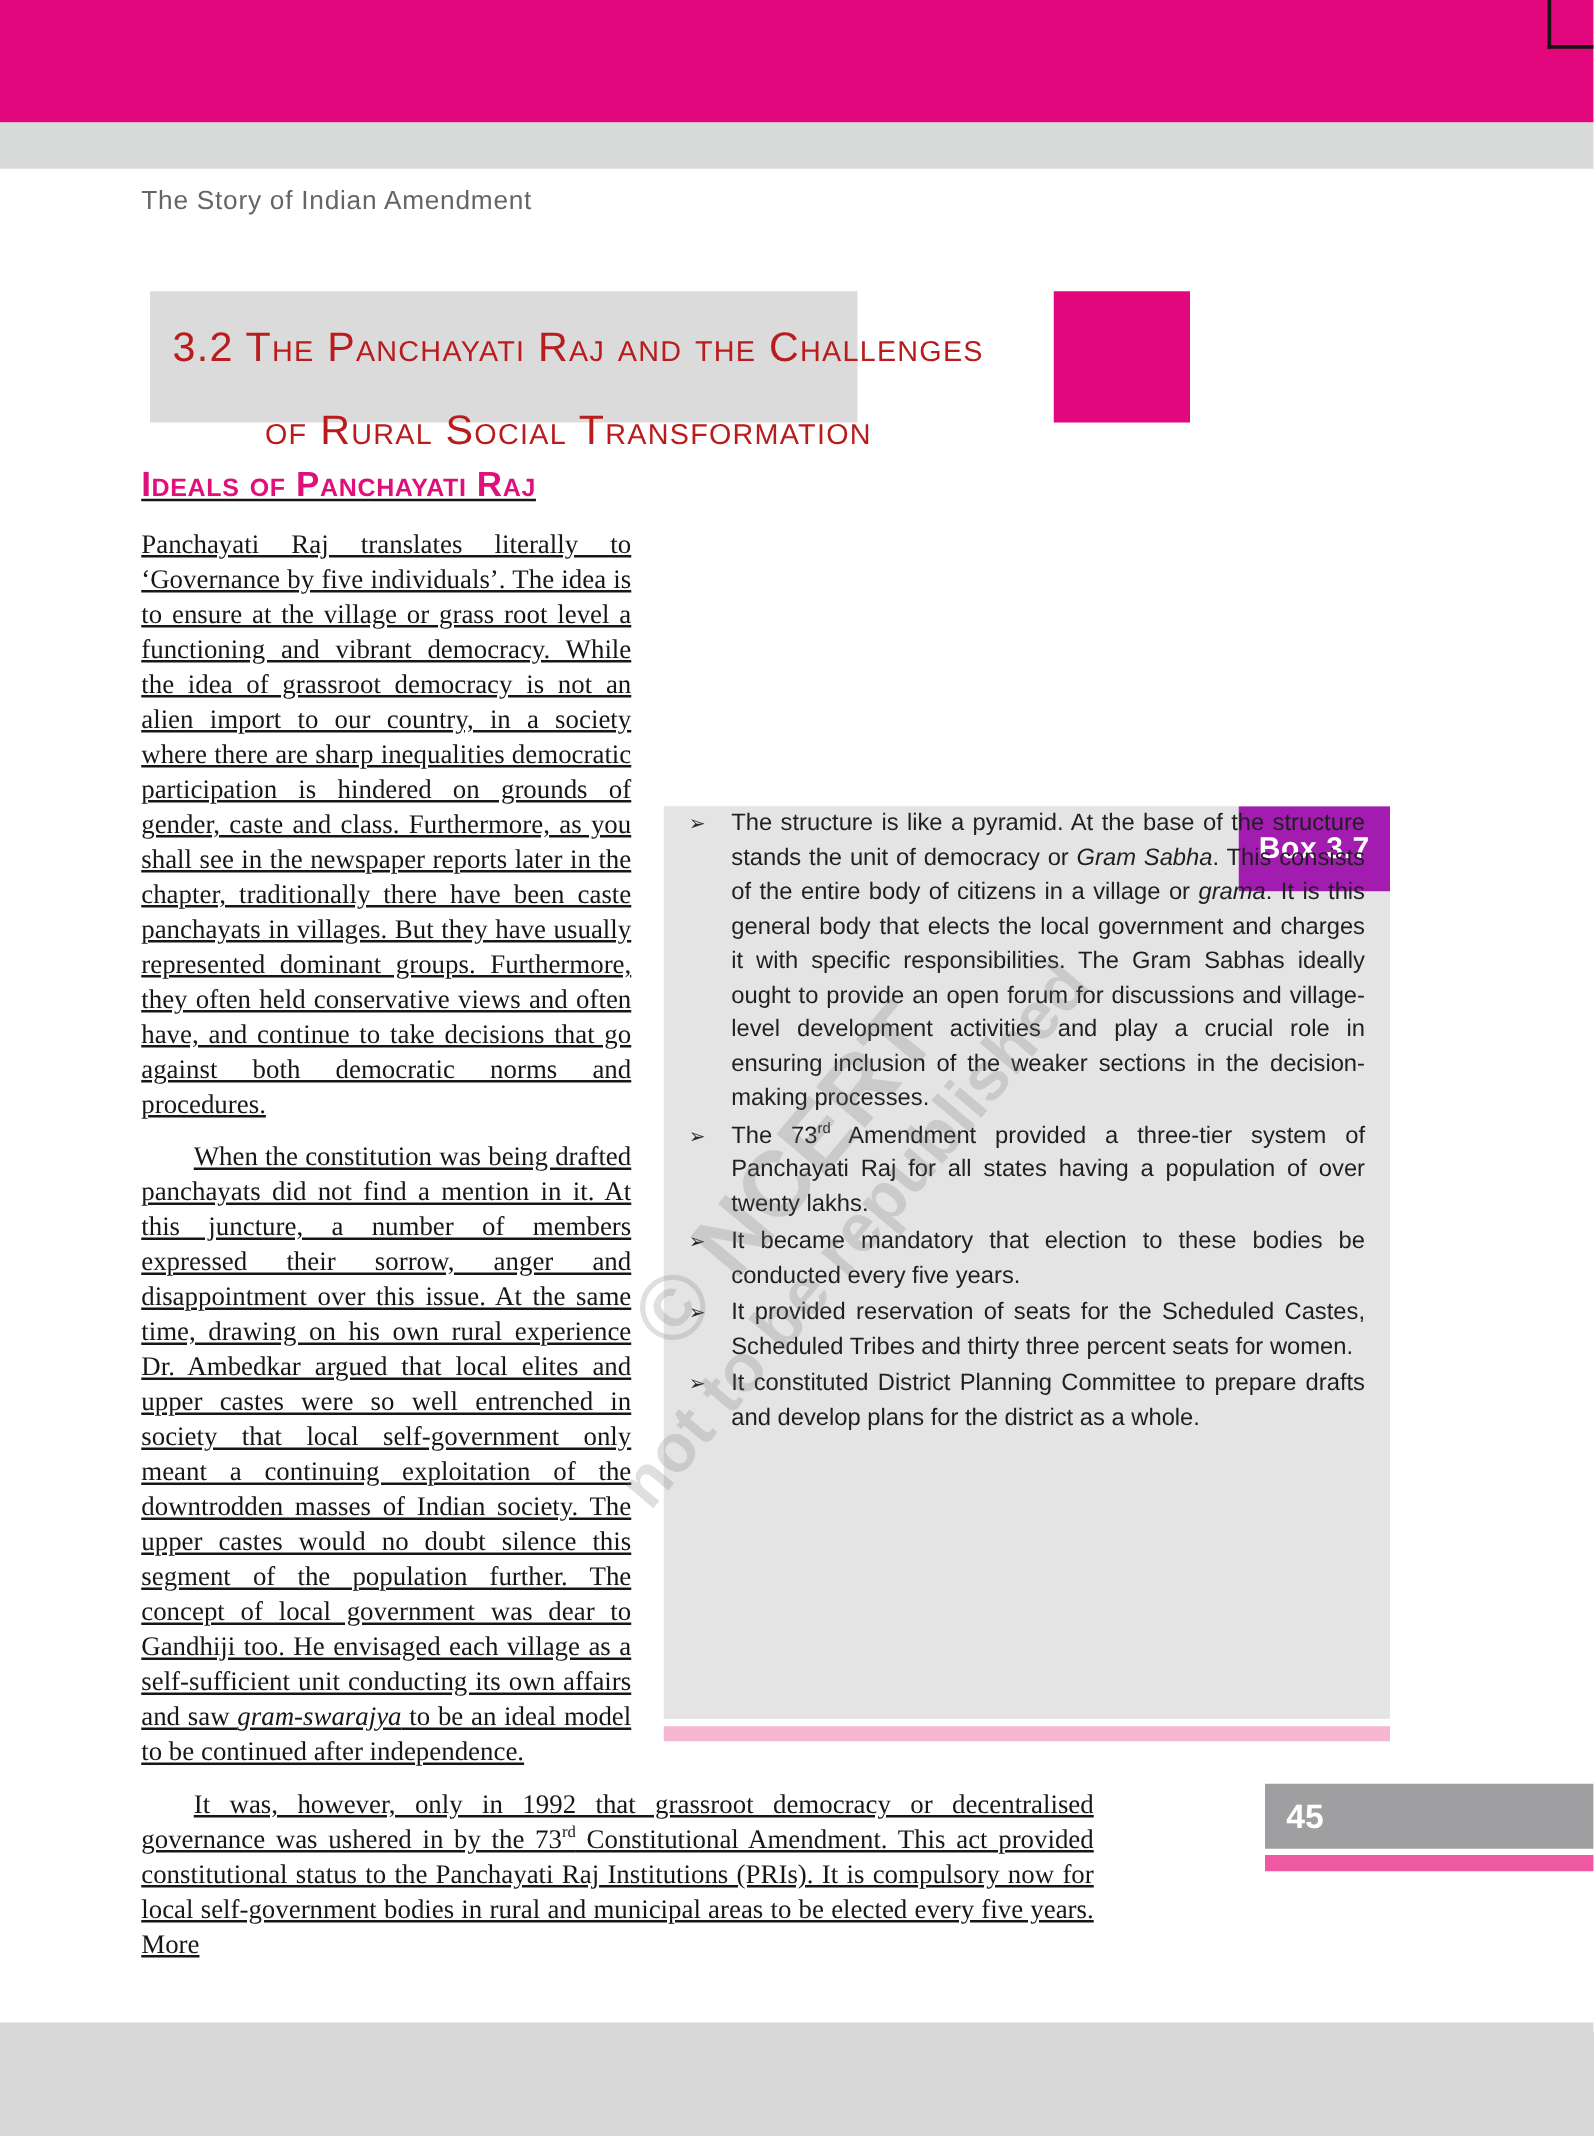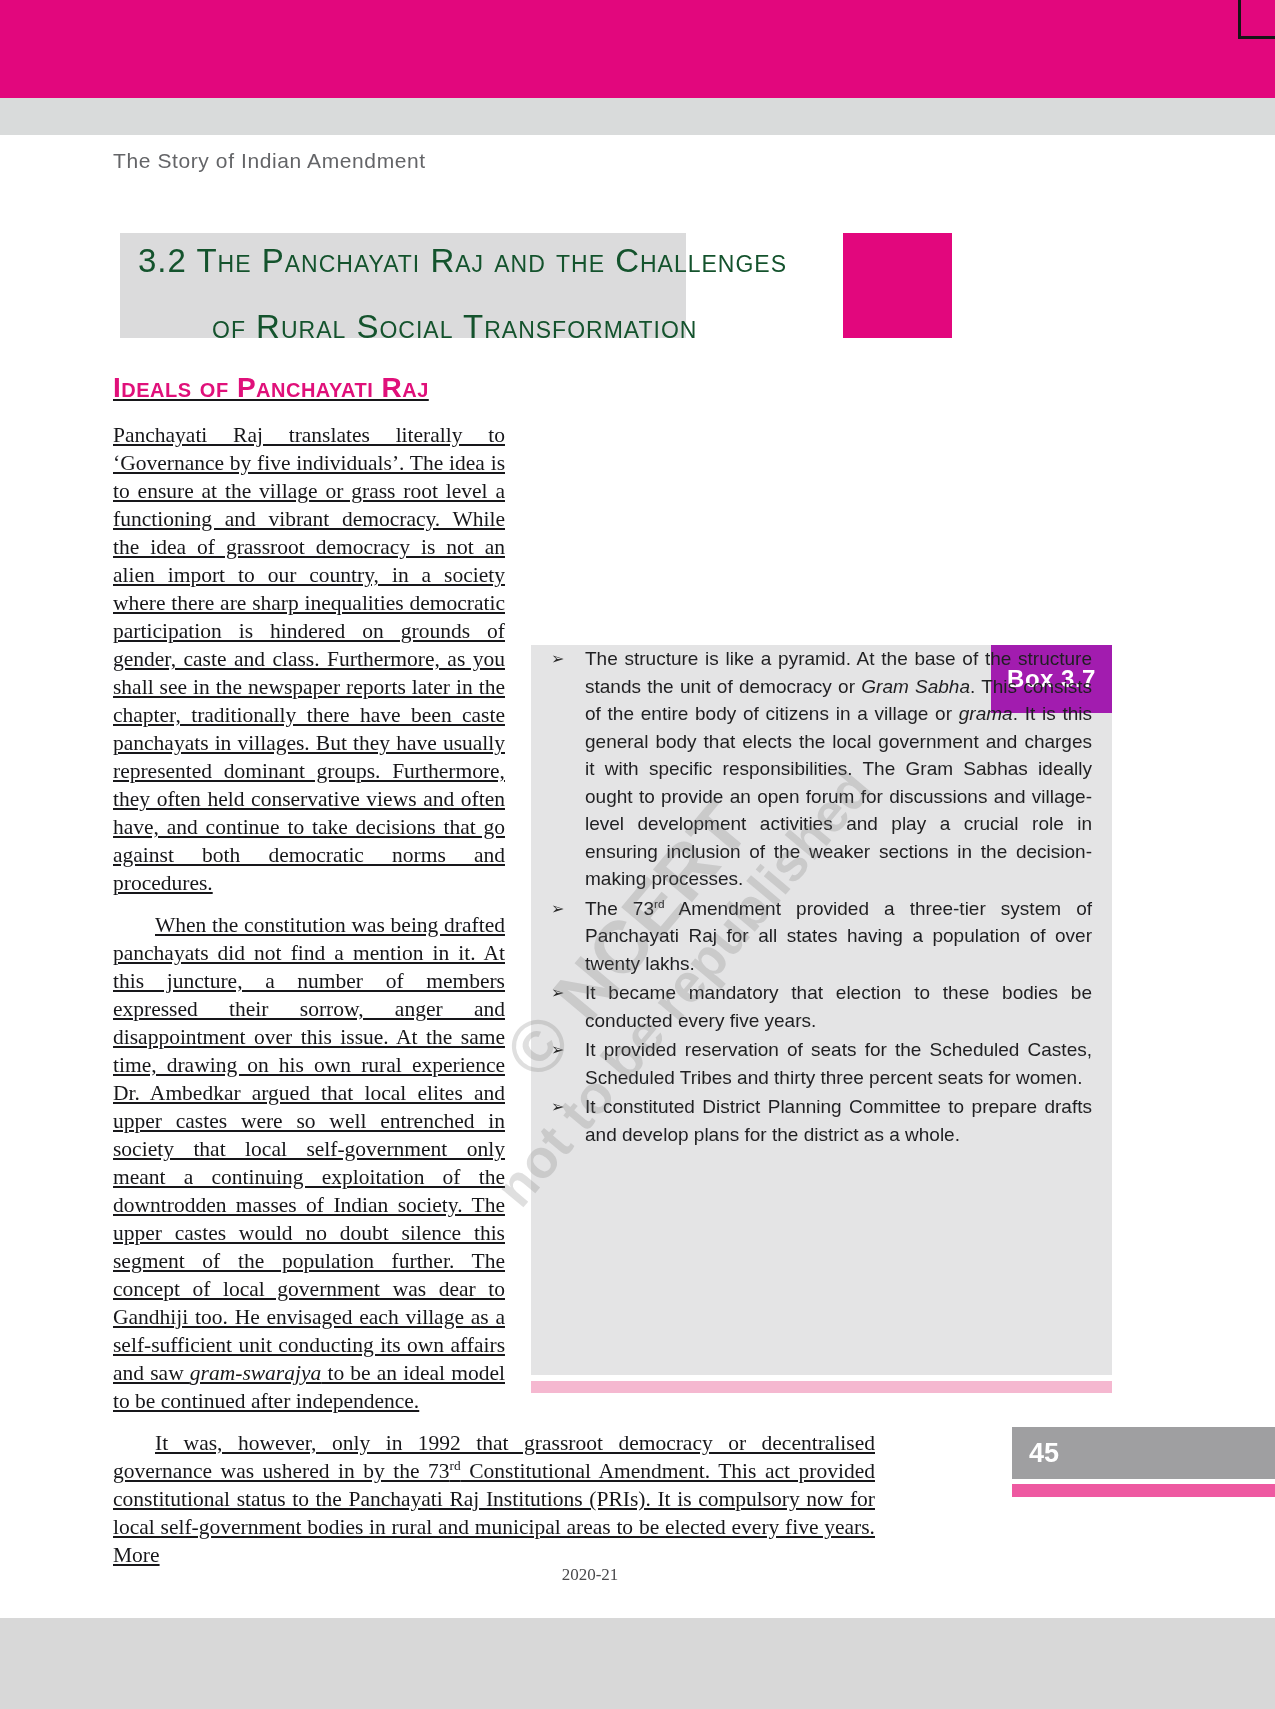--- a/index.html
+++ b/index.html
@@ -9,22 +9,22 @@
   }
   
   .header-bar { position:absolute; left:0; top:0; width:1275px; height:98px; background:#e2077d; }
   .corner-mark { position:absolute; top:0; right:0; width:34px; height:36px;
     border-left:3px solid #161616; border-bottom:3px solid #161616; }
   .header-gray { position:absolute; left:0; top:98px; width:1275px; height:37px; background:#d9dbdb; }
   .running-head { position:absolute; left:113px; top:149px; font-family:"Liberation Sans",sans-serif;
     font-size:21px; color:#646568; letter-spacing:0.6px; }
   
   .title-box { position:absolute; left:120px; top:233px; width:566px; height:105px; background:#dbdbdc;
-    font-family:"Liberation Sans",sans-serif; font-variant:small-caps; color:#14532d;
-    letter-spacing:1px; padding-top:5px; box-sizing:border-box; }
+    font-family:"Liberation Sans",sans-serif; font-variant:small-caps; color:#b91c1c;
+    letter-spacing:1px; padding-top:22px; box-sizing:border-box; }
   .title-line1 { font-size:33px; line-height:46px; padding-left:18px; white-space:nowrap; }
   .title-line2 { font-size:33px; line-height:46px; padding-left:92px; white-space:nowrap;margin-top:20px; }
   .accent-square { position:absolute; left:843px; top:233px; width:109px; height:105px; background:#e2077d; }
   
   .flow { position:absolute; left:113px; top:372px; width:762px; z-index:2;
     text-align:justify; font-size:21.5px; line-height:28px; color:#17171a;text-decoration:underline; }
   .box-spacer { float:right; width:370px; height:790px; margin-top:242px; }
   .subhead { margin:0 0 17px 0; font-family:"Liberation Sans",sans-serif; font-variant:small-caps;
     font-weight:bold; font-size:28px; line-height:32px; color:#e0107a; letter-spacing:0.5px; }
   .flow p { margin:0 0 14px 0; }
@@ -116,16 +116,15 @@
   <div class="watermark">
     <div class="wm-line1">© NCERT</div>
     <div class="wm-line2">not to be republished</div>
   </div>
 
   <div class="page-badge">
     <span>45</span>
   </div>
   <div class="pink-bar-page"></div>
 
-  <div class="footer-date">2020-21</div>
   <div class="bottom-band"></div>
 
 </div>
 
 </body></html>

